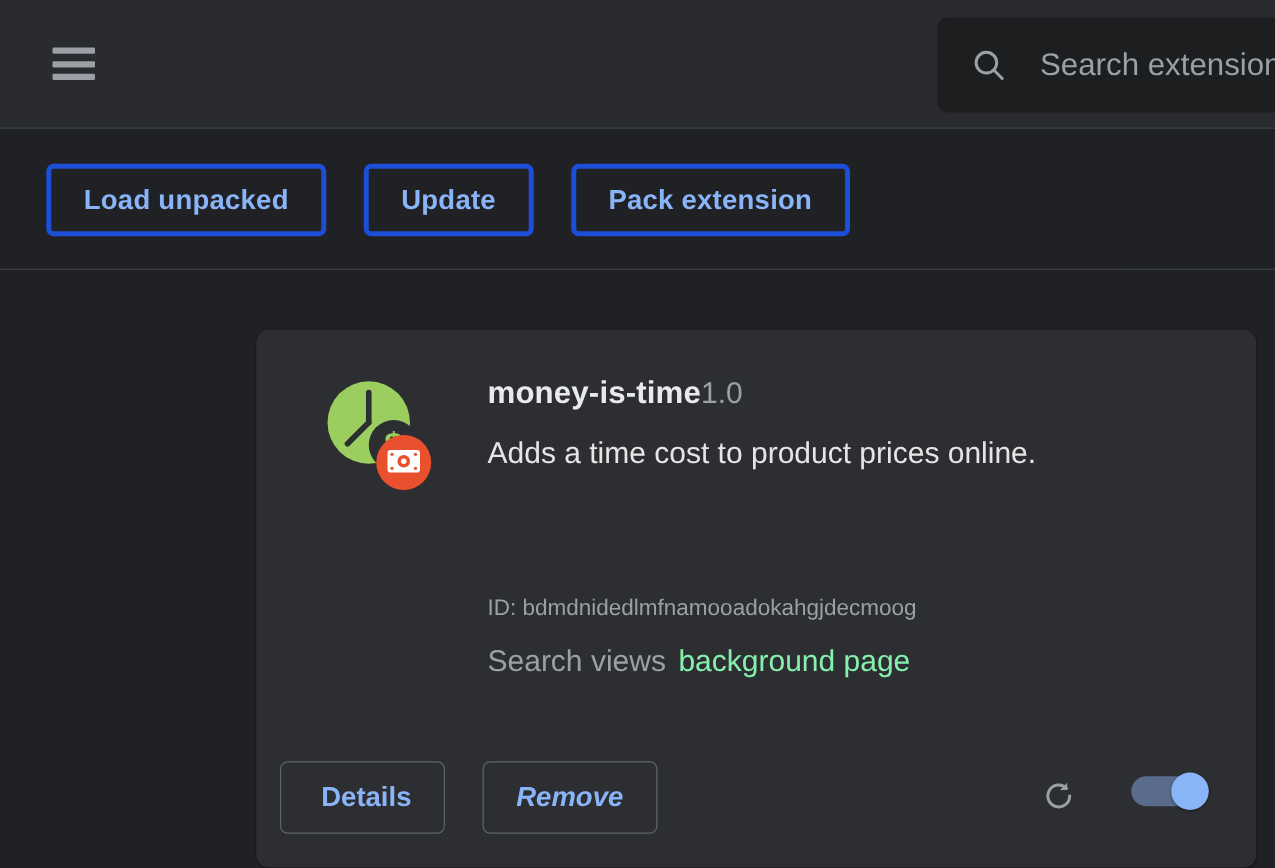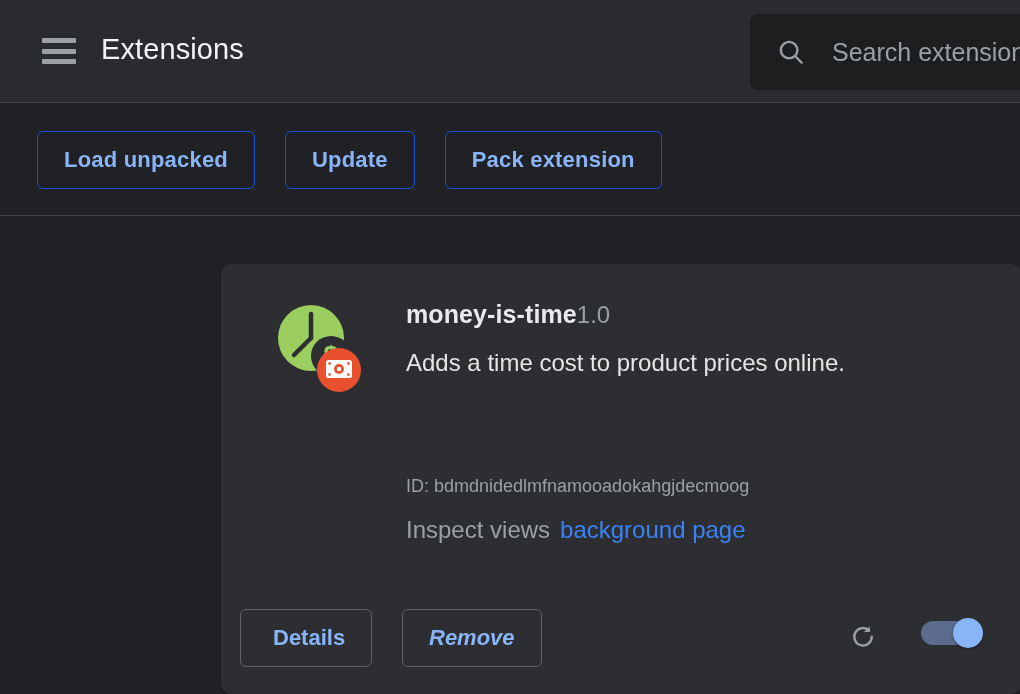--- a/index.html
+++ b/index.html
@@ -104,35 +104,35 @@
     border-bottom: 1px solid #3c4043;
     display: flex;
     align-items: center;
     padding-left: 37px;
   }
   .tool-btn {
     height: 58px;
     padding: 0 26px;
     margin-right: 30px;
     background: transparent;
-    border: 1px solid #1d4ed8;
+    border: 4px solid #1d4ed8;
     border-radius: 6px;
     color: #8ab4f8;
     font-family: "Liberation Sans", sans-serif;
     font-size: 22px;
     font-weight: 700;
     letter-spacing: 0.2px;
     cursor: pointer;
     white-space: nowrap;
   }
 
   
   .content {
     position: absolute;
-    left: 16px; top: 217px;
+    left: 0; top: 217px;
     width: 892px;
     height: 477px;
     background: #202124;
   }
 
   .ext-card {
     position: absolute;
     left: 205px;
     top: 47px;
     width: 800px;
@@ -192,21 +192,21 @@
 
   .ext-views {
     position: absolute;
     left: 185px;
     top: 252px;
     font-size: 24px;
     color: #9aa0a6;
     white-space: nowrap;
   }
   .ext-views .view-link {
-    color: #3b82f6;
+    color: #86efac;
     margin-left: 10px;
     cursor: pointer;
     text-decoration: none;
   }
 
   .card-footer {
     position: absolute;
     left: 0;
     top: 337px;
     width: 800px;
@@ -278,21 +278,20 @@
 <div id="app">
 
   <div class="header">
 
     <div class="hamburger">
       <span></span>
       <span></span>
       <span></span>
     </div>
 
-    <div class="page-title">Extensions</div>
 
     <div class="search-box">
       <svg class="search-icon" viewBox="0 0 24 24">
         <circle cx="10.5" cy="10.5" r="6.6" fill="none" stroke="#9aa0a6" stroke-width="1.9"></circle>
         <line x1="15.4" y1="15.4" x2="20.6" y2="20.6" stroke="#9aa0a6" stroke-width="1.9" stroke-linecap="round"></line>
       </svg>
       <input class="search-input" type="text" placeholder="Search extensions" style="">
     </div>
   </div>
 
@@ -329,21 +328,21 @@
       <div class="ext-name-row">
         <span class="ext-name">money-is-time</span>
         <span class="ext-version">1.0</span>
       </div>
 
       <div class="ext-desc">Adds a time cost to product prices online.</div>
 
       <div class="ext-id">ID: bdmdnidedlmfnamooadokahgjdecmoog</div>
 
       <div class="ext-views">
-        <span>Inspect views</span><a class="view-link" href="#">background page</a>
+        <span>Search views</span><a class="view-link" href="#">background page</a>
       </div>
 
       <div class="card-footer">
         <button class="card-btn btn-details">Details</button>
         <button class="card-btn btn-remove">Remove</button>
 
         <button class="reload-btn">
           <svg width="30" height="30" viewBox="0 0 24 24">
             <path d="M19 11a7 7 0 1 1-2.05-4.95" fill="none" stroke="#9aa0a6" stroke-width="1.9" stroke-linecap="round"></path>
             <path d="M17.4 2.6 L17.4 7.2 L12.8 7.2 Z" fill="#9aa0a6"></path>

